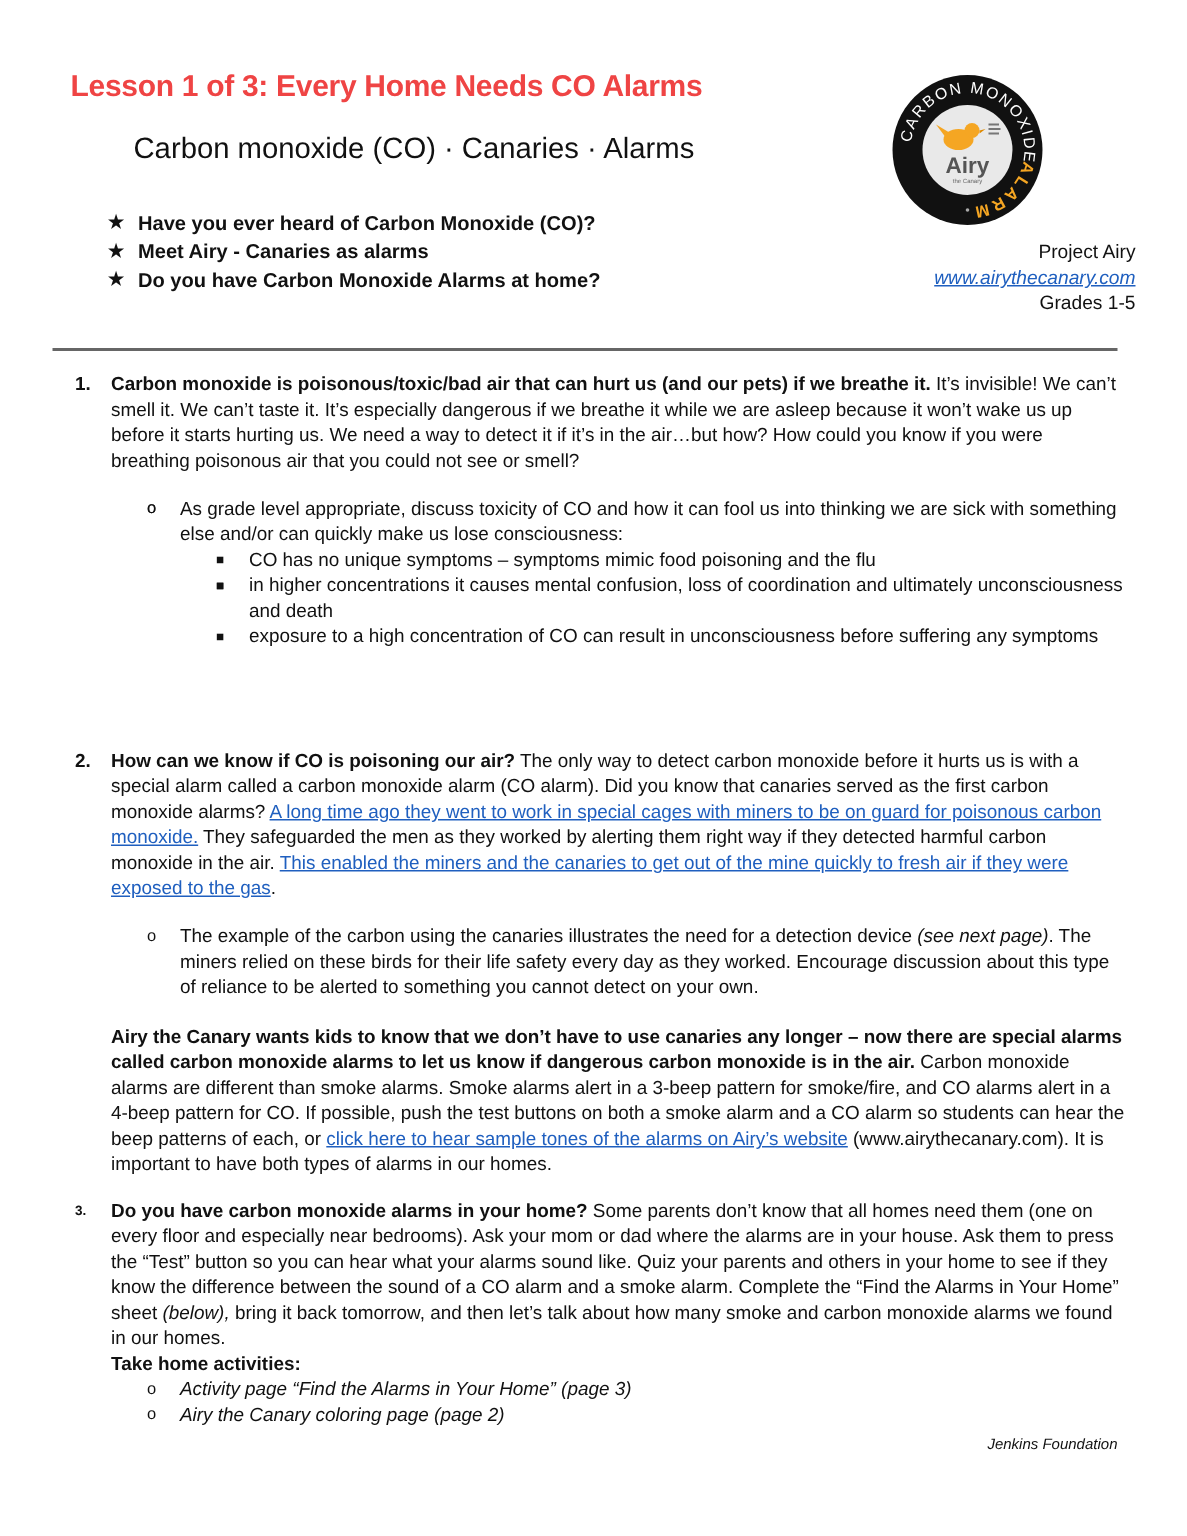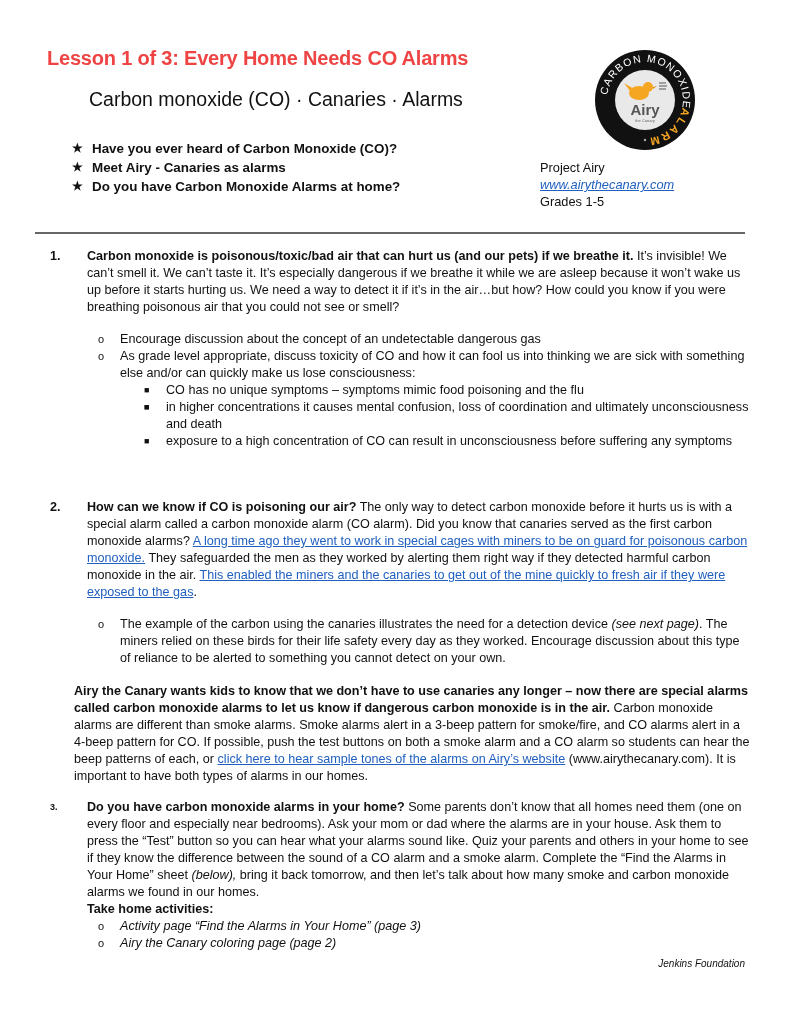--- a/index.html
+++ b/index.html
@@ -13,26 +13,26 @@
       left: 47px; top: 50px; color: #ef4444; font-weight: bold;
       font-size: 20px; letter-spacing: -0.2px; white-space: nowrap;
     }
     .subtitle {
       left: 89px; top: 91px; font-size: 19.5px; color: #111; white-space: nowrap;
     }
     .stars { left: 72px; top: 139px; }
     .stars .row { display: flex; align-items: center; height: 19px; font-weight: bold; font-size: 13.4px; white-space: nowrap; }
     .stars .star { width: 20px; font-size: 12px; }
     .logo { left: 594px; top: 49px; width: 102px; height: 102px; }
-    .project { left: 540px; top: 159px; width: 230px; text-align: left; font-size: 12.8px; line-height: 17px; }
+    .project { left: 527px; top: 159px; width: 230px; text-align: right; font-size: 12.8px; line-height: 17px; }
     .project a { color: #1f5fbf; font-style: italic; text-decoration: underline; }
     .divider { left: 35px; top: 232px; width: 710px; height: 2px; background: #666; }
     .sec { left: 50px; width: 700px; }
     .num { position: absolute; left: 0; font-weight: bold; }
-    .body-text { margin-left: 37px; }
+    .body-text { margin-left: 24px; }
     b { font-weight: bold; }
     a.lnk { color: #1f5fbf; text-decoration: underline; }
     .l2 { position: relative; margin-left: 70px; padding-left: 0; }
     .l2 .bul { position: absolute; left: -22px; font-size: 11px; }
     .l3 { position: relative; margin-left: 116px; }
     .l3 .bul { position: absolute; left: -22px; font-size: 9px; }
     .footer { right: 46px; top: 955px; font-size: 10px; font-style: italic; }
     .small-num { font-size: 9px; }
   </style>
 </head>
@@ -92,21 +92,21 @@
 </div>
 
 <div class="abs divider"></div>
 
 <div class="abs sec" style="top:248px;">
   <span class="num">1.</span>
   <div class="body-text"><b>Carbon monoxide is poisonous/toxic/bad air that can hurt us (and our pets) if we breathe it.</b><span>  It’s invisible! We can’t smell it. We can’t taste it. It’s especially dangerous if we breathe it while we are asleep because it won’t wake us up before it starts hurting us.  We need a way to detect it if it’s in the air…but how?  How could you know if you were breathing poisonous air that you could not see or smell?</span></div>
 </div>
 
 <div class="abs" style="left:50px; top:331px; width:700px;">
-  <div class="l2"><span class="bul">o</span><span>Encourage discussion about the concept of an undetectable dangerous gas</span></div>
+  <div class="l2"><span class="bul">o</span></div>
   <div class="l2"><span class="bul">o</span><span>As grade level appropriate, discuss toxicity of CO and how it can fool us into thinking we are sick with something else and/or can quickly make us lose consciousness:</span></div>
   <div class="l3"><span class="bul">■</span><span>CO has no unique symptoms – symptoms mimic food poisoning and the flu</span></div>
   <div class="l3"><span class="bul">■</span></div>
   <div class="l3"><span class="bul">■</span><span>in higher concentrations it causes mental confusion, loss of coordination and ultimately unconsciousness and death</span></div>
   <div class="l3"><span class="bul">■</span><span>exposure to a high concentration of CO can result in unconsciousness before suffering any symptoms</span></div>
 </div>
 
 <div class="abs sec" style="top:499px;">
   <span class="num">2.</span>
   <div class="body-text"><b>How can we know if CO is poisoning our air?</b><span>  The only way to detect carbon monoxide before it hurts us is with a special alarm called a carbon monoxide alarm (CO alarm).  Did you know that canaries served as the first carbon monoxide alarms?  </span><a class="lnk">A long time ago they went to work in special cages with miners to be on guard for poisonous carbon monoxide.</a><span>  They safeguarded the men as they worked by alerting them right way if they detected harmful carbon monoxide in the air.  </span><a class="lnk">This enabled the miners and the canaries to get out of the mine quickly to fresh air if they were exposed to the gas</a><span>.</span></div>

